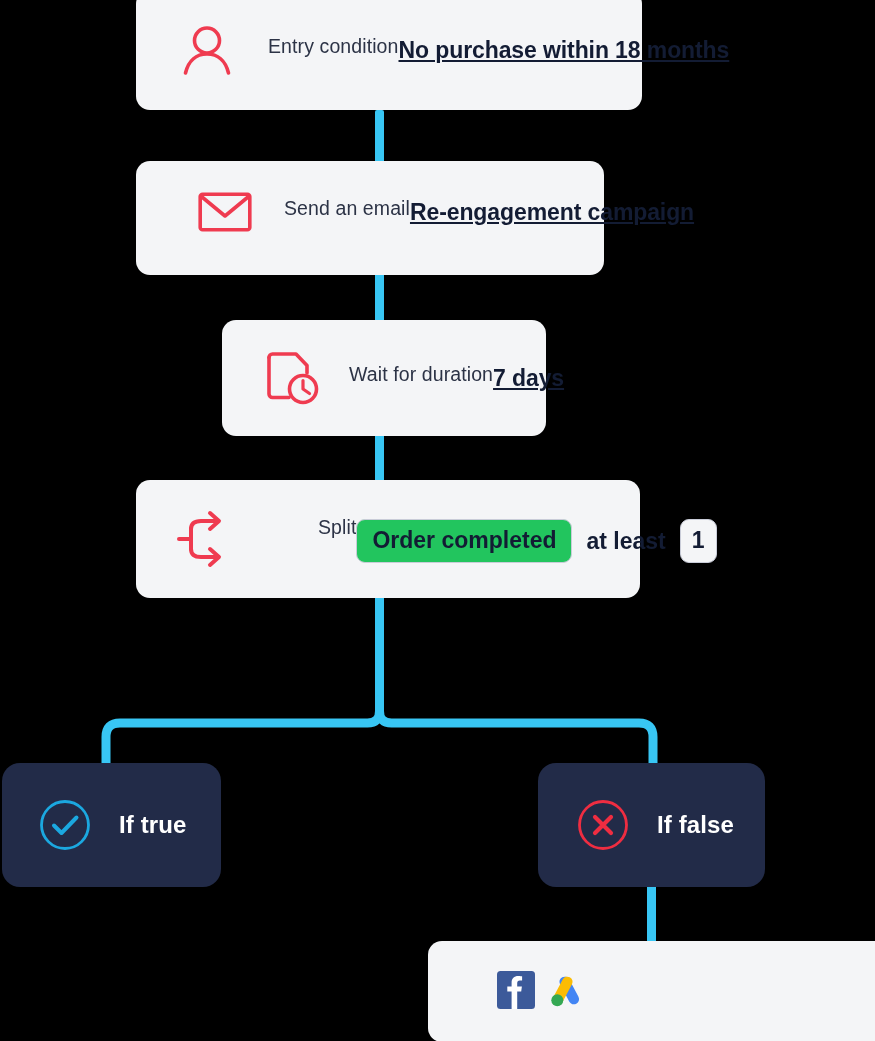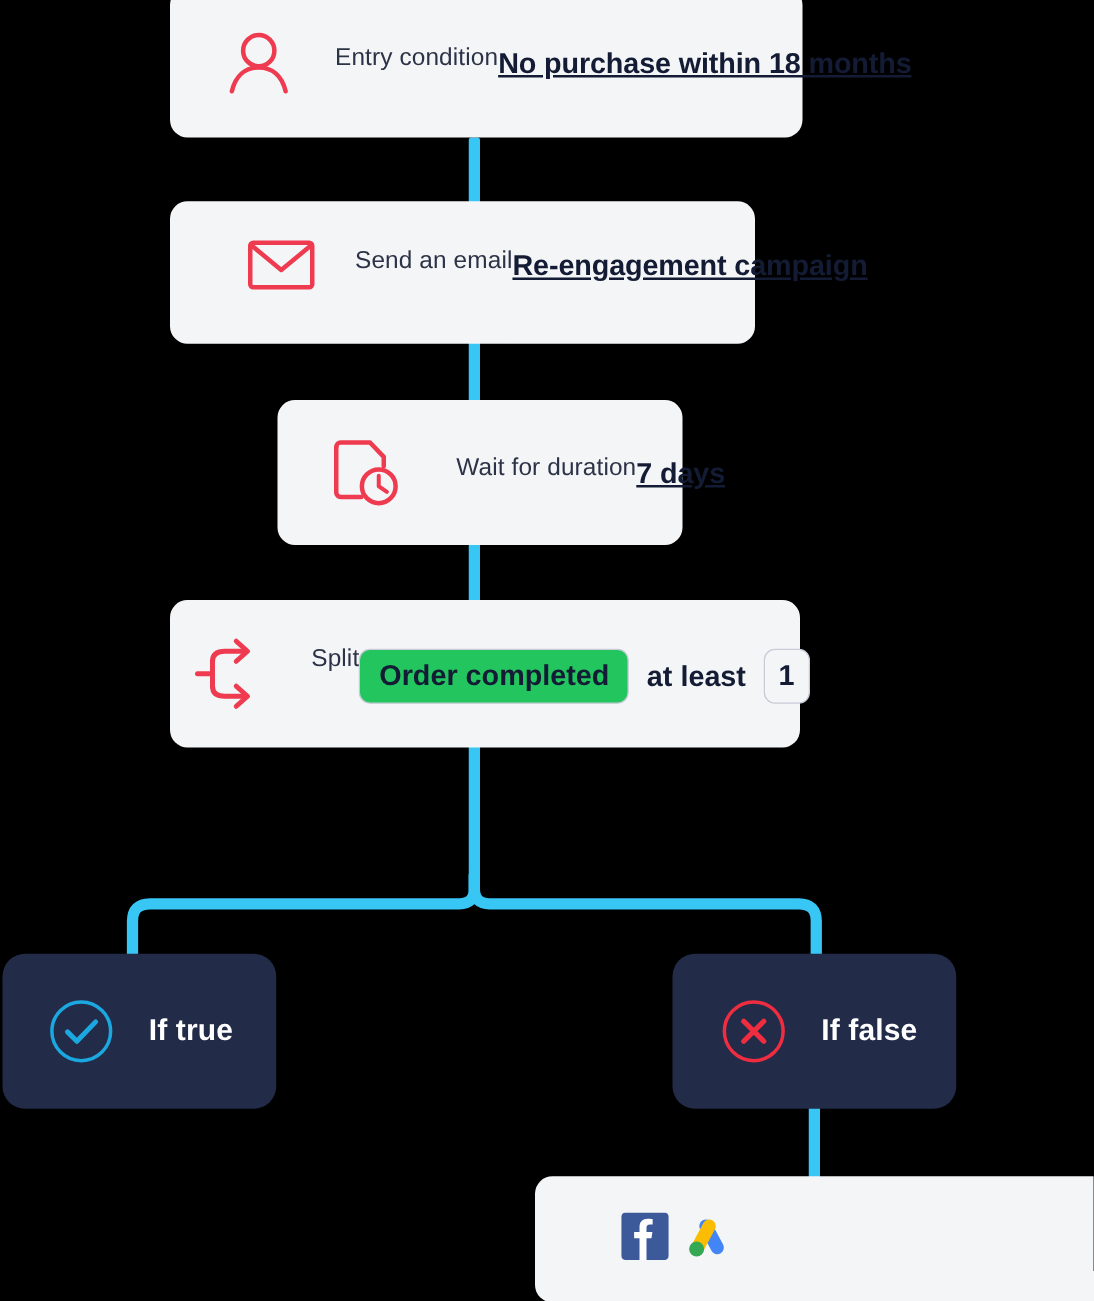--- a/index.html
+++ b/index.html
@@ -92,29 +92,30 @@
   #card-email .card-body { margin-left: 32px; }
 
   
   #card-wait {
     left: 222px;
     top: 320px;
     width: 324px;
     height: 116px;
     padding: 0 0 0 41px;
   }
-  #card-wait .card-body { margin-left: 44px; }
+  #card-wait .card-body { margin-left: 28px; }
 
   
   #card-split {
     left: 136px;
     top: 480px;
     width: 504px;
     height: 118px;
-    padding: 0 0 0 20px;
+    padding: 0 0 0 41px;
+    gap: 48px;
   }
   #card-split .card-body { margin-left: 33px; }
   .split-row {
     display: flex;
     align-items: center;
     margin-top: 4px;
   }
   .pill {
     border: 1.6px solid #c9ccd8;
     border-radius: 9px;

